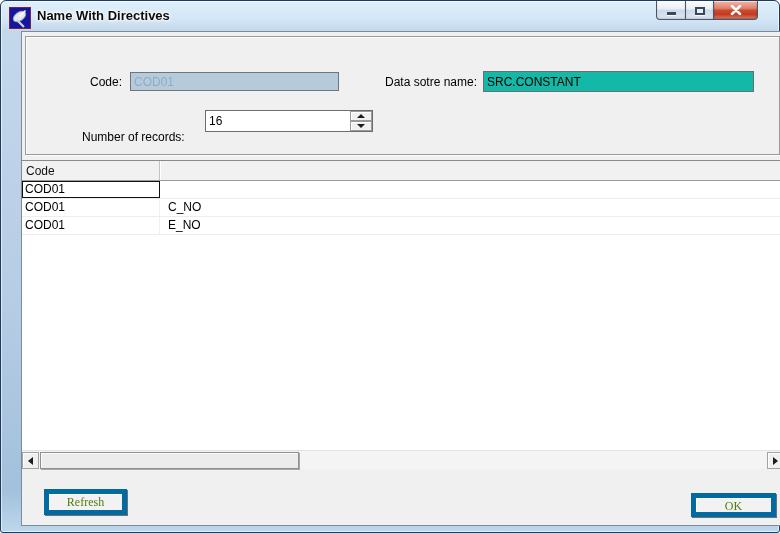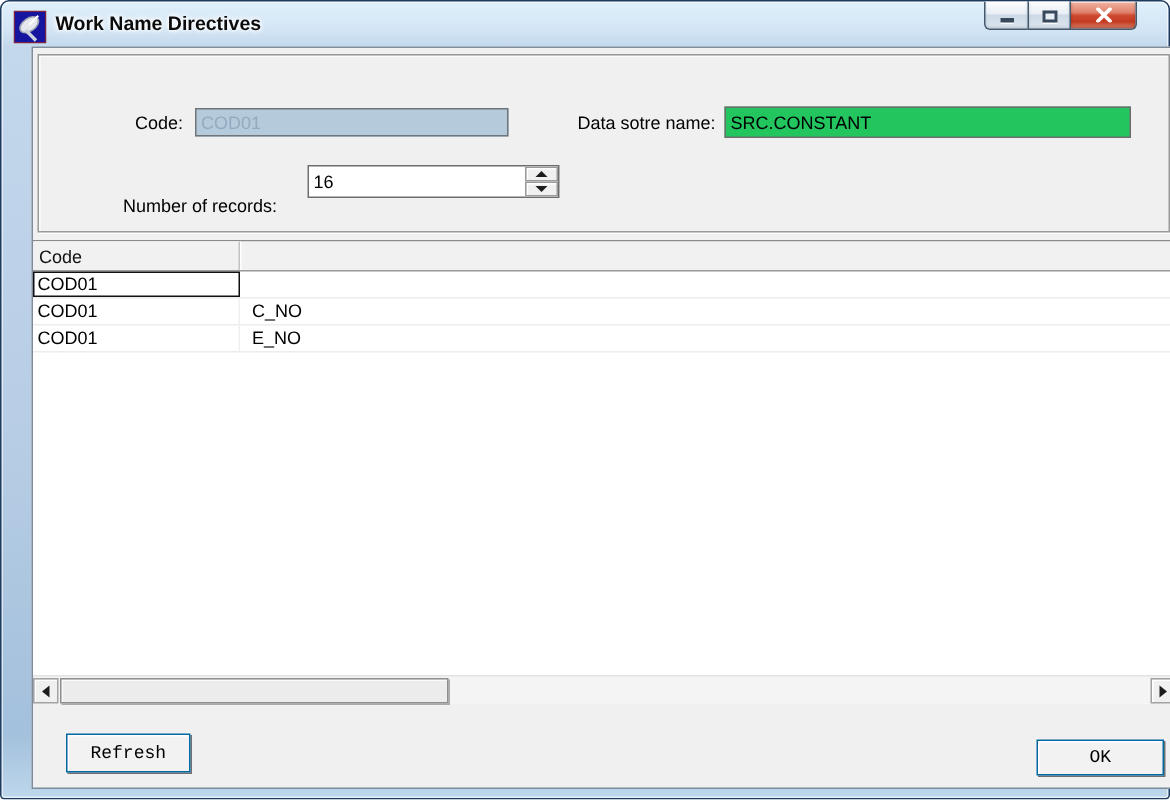--- a/index.html
+++ b/index.html
@@ -54,21 +54,21 @@
 
   
   .panel {
     position:absolute; left:3px; top:4px; width:755px; height:119px;
     background:#f0f0f0; border:1px solid #9a9a9a;
     box-shadow:inset 1px 1px 0 #fdfdfd, 1px 1px 0 #fdfdfd;
   }
   .lbl { position:absolute; font-size:12px; color:#000; white-space:nowrap; }
   .field {
     position:absolute; font-size:12px; font-family:inherit; color:#000;
-    background:#22c55e; border:1px solid #6d6d6d; padding:0 0 0 3px; outline:none;
+    background:#14b8a6; border:1px solid #6d6d6d; padding:0 0 0 3px; outline:none;
   }
   .field-code {
     left:104px; top:35px; width:209px; height:19px;
     background:#b5cbdc; color:#93abbf; border-color:#70757a;
   }
   .field-ds   { left:457px; top:34px; width:271px; height:21px; }
 
   
   .spinner {
     position:absolute; left:179px; top:73px; width:168px; height:22px;
@@ -128,42 +128,42 @@
   .sb-left  { left:0; }
   .sb-right { right:0; }
   .sb-thumb {
     position:absolute; left:18px; top:1px; width:259px; height:17px;
     background:#ececec; border:1px solid #8f8f8f;
     box-shadow:inset 1px 1px 0 #fbfbfb, 1px 1px 0 #a9a9a9;
   }
 
   
   .btn {
-    position:absolute; font-size:12px; font-family:Liberation Mono, monospace; color:#000000;
-    background:#f2f2f2; border:1px solid #0369a1; cursor:default;
+    position:absolute; font-size:12px; font-family:Liberation Serif, serif; color:#4d7c0f;
+    background:#f2f2f2; border:5px solid #0369a1; cursor:default;
     box-shadow:inset 1px 1px 0 #ffffff, 1px 1px 0 #6f7073;
   }
   .btn-refresh { left:22px;  top:457px; width:83px; height:26px; }
   .btn-ok      { left:669px; top:461px; width:85px; height:24px; }
 </style>
 </head>
 <body>
 
 <div class="window">
 
   <div class="titlebar">
     <span class="app-icon">
       <svg width="22" height="22" viewBox="0 0 22 22">
         <rect x="0.5" y="0.5" width="21" height="21" fill="#1515a0" stroke="#7c2340"></rect>
         <ellipse cx="10.5" cy="9.5" rx="7" ry="4.2" fill="#e6e8ee" stroke="#98a2b0" transform="rotate(-35 10.5 9.5)"></ellipse>
         <path d="M8 13 L15 20" stroke="#cdd3db" stroke-width="2.2"></path>
         <path d="M10.5 9.5 L16.5 3.5" stroke="#ffffff" stroke-width="1.4"></path>
       </svg>
     </span>
-    <span class="title">Work Name Directives</span>
+    <span class="title">Name With Directives</span>
     <div class="caps">
       <div class="cap min">
         <span class="glyph-min"></span>
       </div>
       <div class="cap max">
         <span class="glyph-max"></span>
       </div>
       <div class="cap close">
         <svg width="12" height="10" viewBox="0 0 12 10">
           <path d="M2 1 L10 9 M10 1 L2 9" stroke="#ffffff" stroke-width="2.5" stroke-linecap="round"></path>

